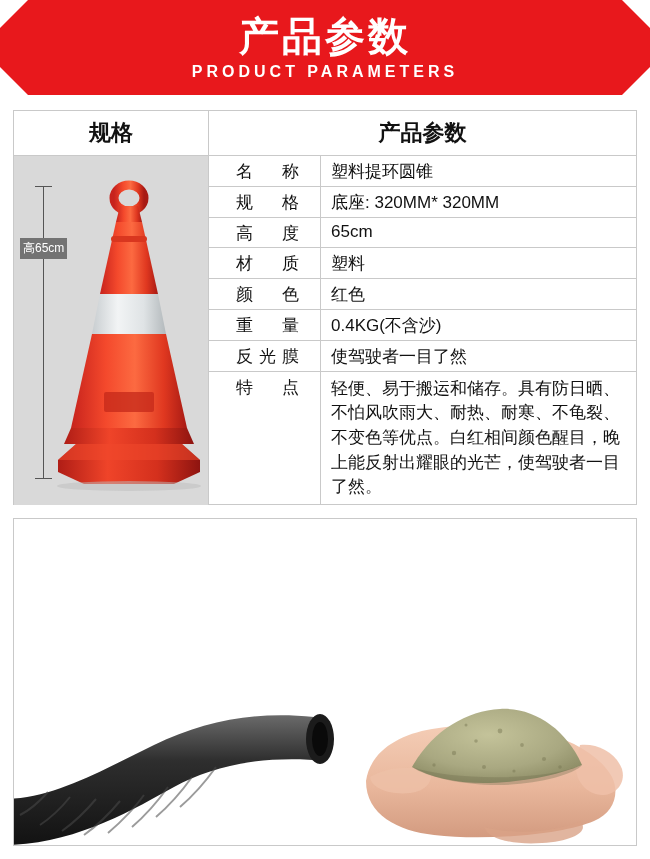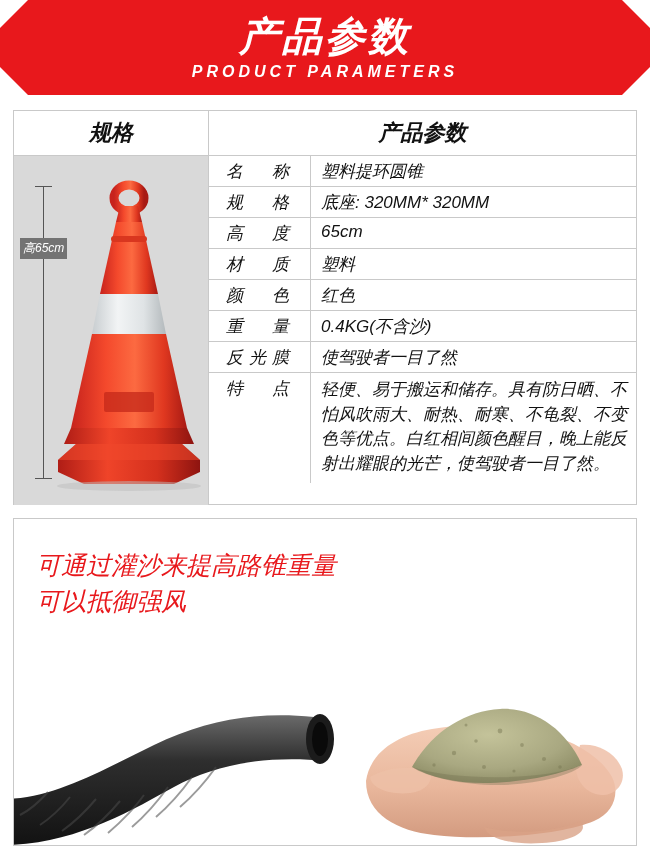--- a/index.html
+++ b/index.html
@@ -11,21 +11,20 @@
     height: 859px;
     background: #ffffff;
     font-family: "Liberation Sans", sans-serif;
     overflow: hidden;
   }
   .page {
     position: relative;
     width: 650px;
     height: 639px;
     background: #ffffff;
-    font-style: italic;
   }
 
   
   .banner {
     position: relative;
     width: 650px;
     height: 95px;
     background: #e8181c;
     display: flex;
     align-items: center;
@@ -142,20 +141,21 @@
     width: 102px;
     flex: 0 0 102px;
     text-align: center;
     font-size: 17px;
     color: #111;
     padding: 4px 4px 3px 0;
     box-sizing: border-box;
     border-right: 1px solid #c9c9c9;
     letter-spacing: 6px;
     text-indent: 6px;
+    margin-left: 10px;
   }
   .row .value {
     flex: 1;
     font-size: 17px;
     color: #111;
     padding: 4px 0 3px 10px;
     box-sizing: border-box;
   }
   .row.feature .value {
     line-height: 1.45;
@@ -345,24 +345,20 @@
         <div class="row feature">
           <div class="label">特　点</div>
           <div class="value">轻便、易于搬运和储存。具有防日晒、不怕风吹雨大、耐热、耐寒、不龟裂、不变色等优点。白红相间颜色醒目，晚上能反射出耀眼的光芒，使驾驶者一目了然。</div>
         </div>
       </div>
 
     </div>
   </div>
 
   <div class="sand-panel">
-    <div class="sand-text">
-      <div>可通过灌沙来提高路锥重量</div>
-      <div>可以抵御强风</div>
-    </div>
 
     <div class="photo">
       <svg width="622" height="196" viewBox="0 0 622 196">
         <defs>
           <linearGradient id="skinGrad" x1="0" y1="0" x2="0" y2="1">
             <stop offset="0%" stop-color="#f4cdb6"></stop>
             <stop offset="55%" stop-color="#e9b79c"></stop>
             <stop offset="100%" stop-color="#d39b80"></stop>
           </linearGradient>
           <linearGradient id="hoseGrad" x1="0" y1="0" x2="0" y2="1">

